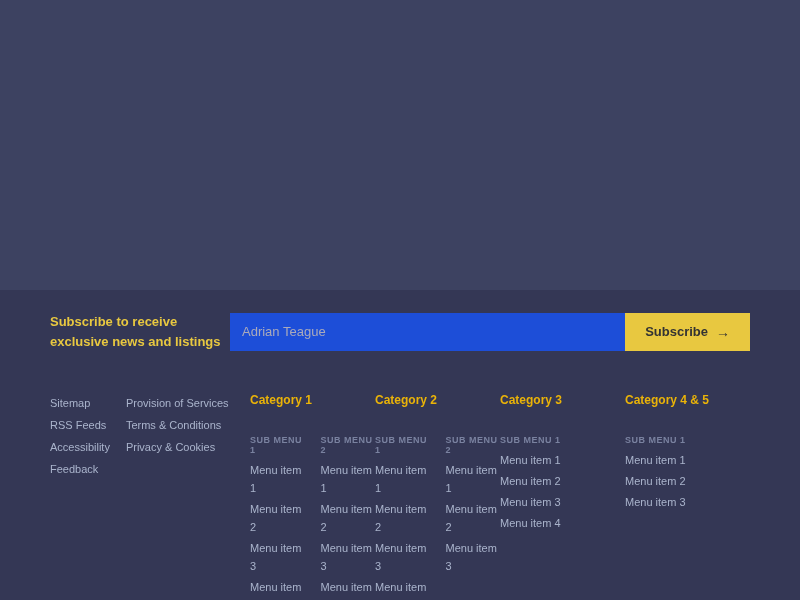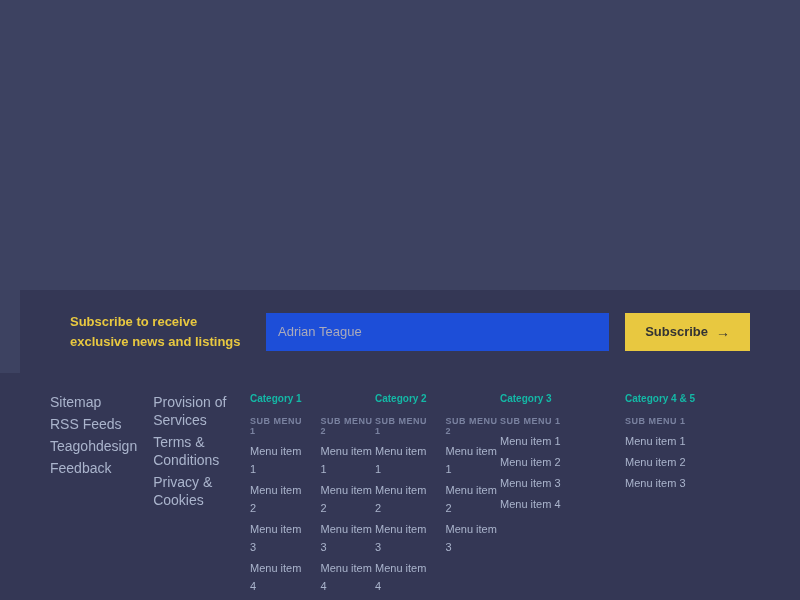--- a/index.html
+++ b/index.html
@@ -15,22 +15,20 @@
     .main-area {
       height: 290px;
       background-color: #3d4261;
     }
 
     .subscribe-section {
       background-color: #343755;
       padding: 22px 50px;
       display: flex;
       align-items: center;
-      gap: 16px;
-      margin-left: 20px;
     }
 
     .subscribe-text {
       flex: 0 0 180px;
       color: #e8c840;
       font-size: 13px;
       line-height: 1.5;
       font-weight: bold;
     }
 
@@ -85,21 +83,21 @@
       list-style: none;
     }
 
     .footer-col-links li {
       margin-bottom: 4px;
     }
 
     .footer-col-links a {
       color: #aab4cc;
       text-decoration: none;
-      font-size: 14px;
+      font-size: 11px;
     }
 
     .sub-menu-section {
       margin-bottom: 8px;
     }
 
     .sub-menu-label {
       font-size: 9px;
       font-weight: bold;
       color: #7a82a0;
@@ -122,24 +120,24 @@
       font-size: 11px;
     }
 
     .cat-col {
       flex: 1;
       display: flex;
       flex-direction: column;
     }
 
     .cat-col-header {
-      font-size: 10px;
-      font-weight: bold;
-      color: #14b8a6;
-      margin-bottom: 12px;
+      font-size: 12px;
+      font-weight: bold;
+      color: #eab308;
+      margin-bottom: 28px;
     }
 
     .cat-sub-cols {
       display: flex;
       gap: 16px;
     }
 
     .info-col {
       flex: 0 0 200px;
     }
@@ -158,21 +156,21 @@
   </button>
 </div>
 
 <div class="footer-nav">
 
   <div class="info-col">
     <div style="display:flex; gap:16px;">
       <ul class="footer-col-links">
         <li><a href="#">Sitemap</a></li>
         <li><a href="#">RSS Feeds</a></li>
-        <li><a href="#">Teagohdesign</a></li>
+        <li><a href="#">Accessibility</a></li>
         <li><a href="#">Feedback</a></li>
       </ul>
       <ul class="footer-col-links">
         <li><a href="#">Provision of Services</a></li>
         <li><a href="#">Terms &amp; Conditions</a></li>
         <li><a href="#">Privacy &amp; Cookies</a></li>
       </ul>
     </div>
   </div>
 

